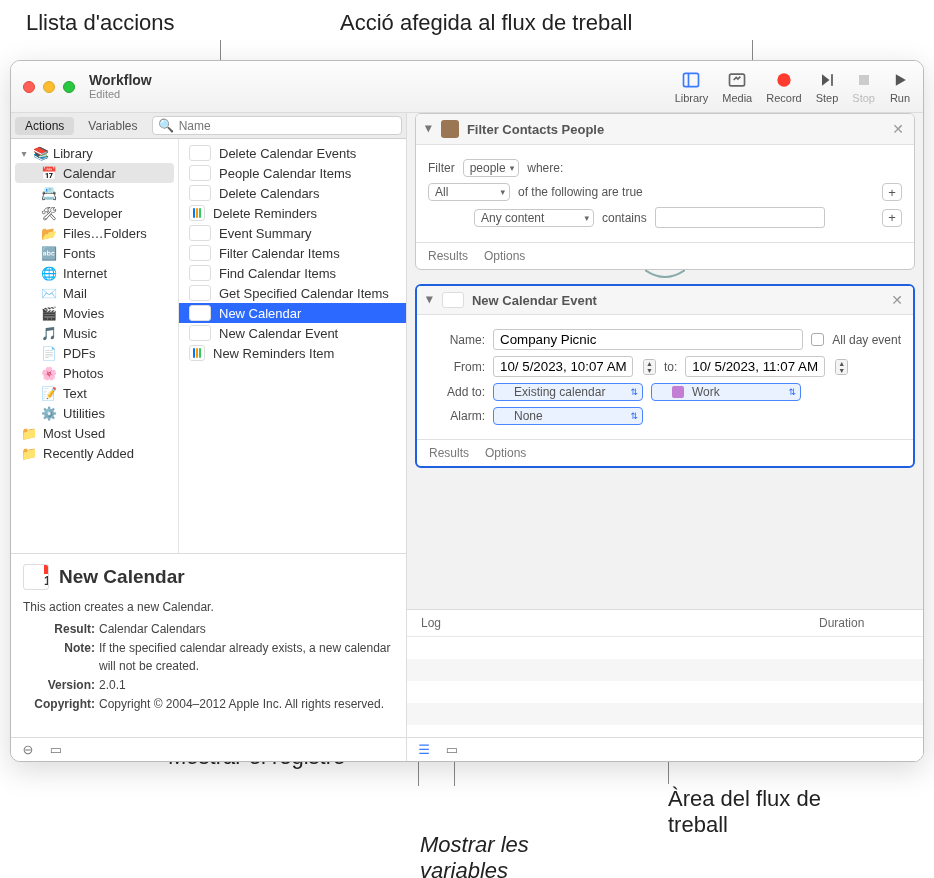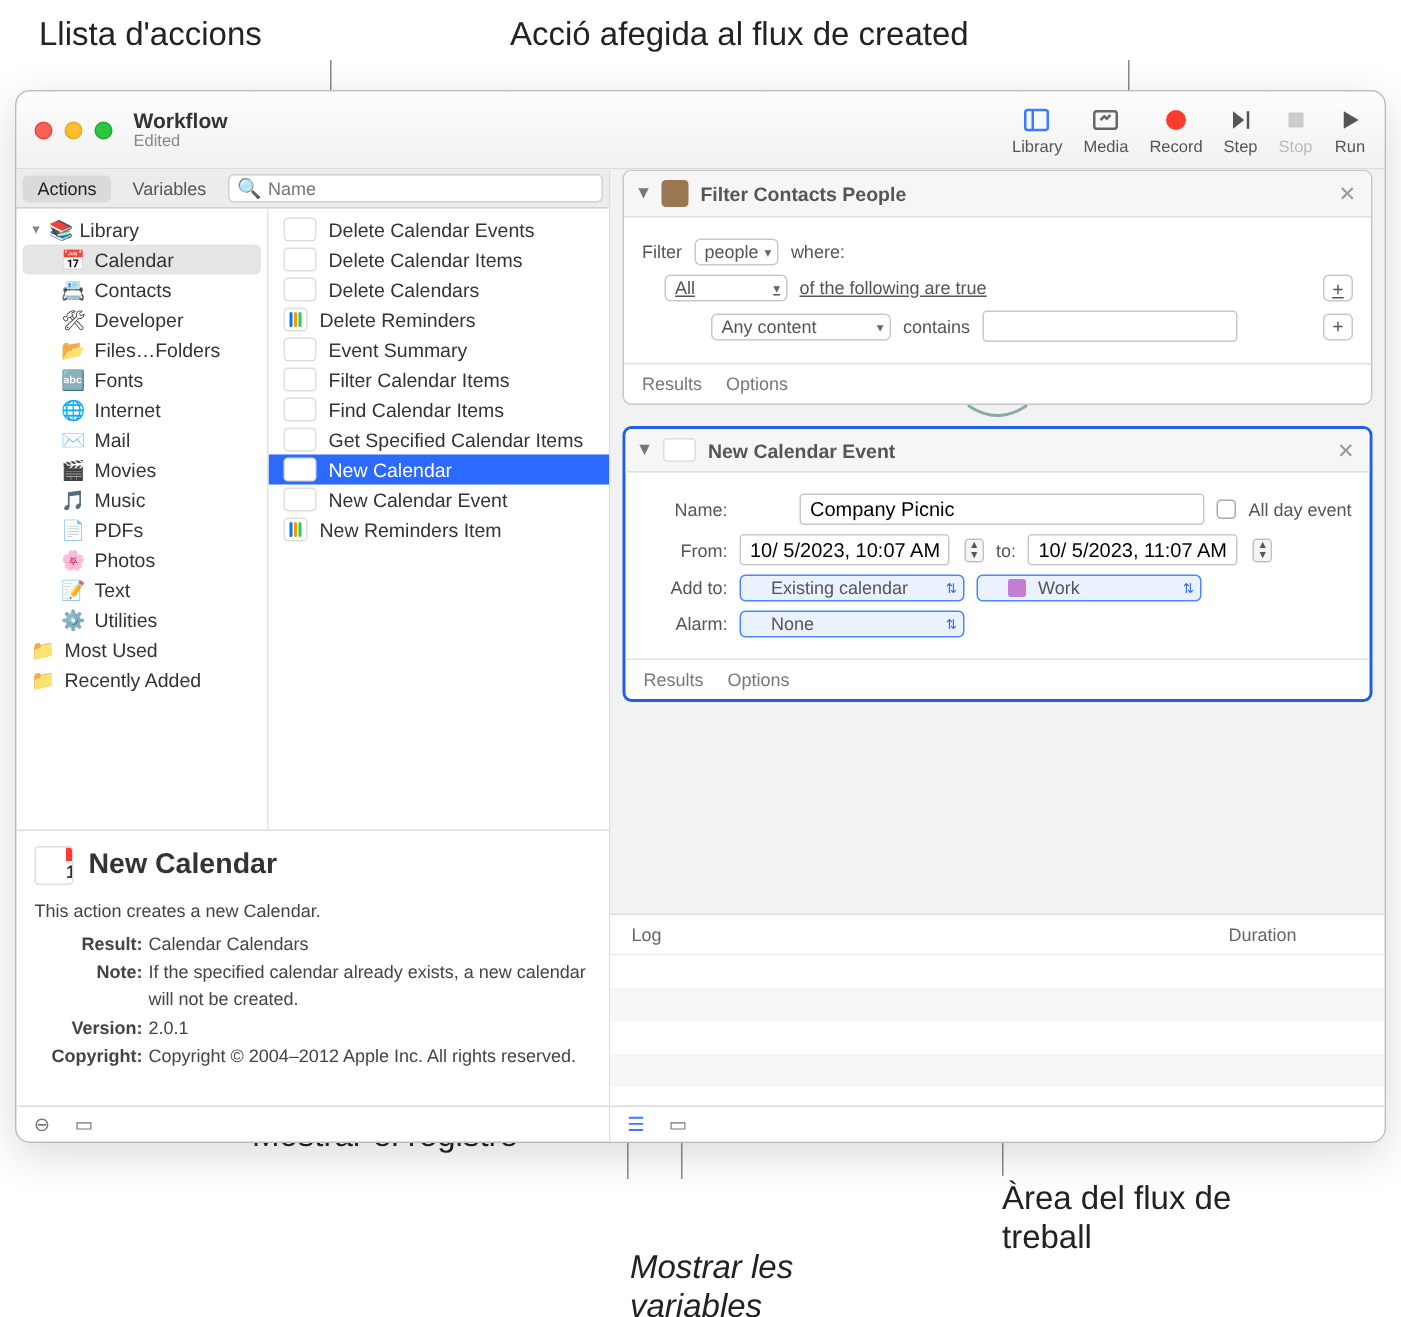--- a/index.html
+++ b/index.html
@@ -78,21 +78,21 @@
 .stepper span{font-size:7px;line-height:7px;padding:0 2px;background:#f4f4f4;}
 .cbox{width:13px;height:13px;border:1px solid #aaa;border-radius:3px;display:inline-block;}
 .colsw{width:12px;height:12px;background:#c37dd4;display:inline-block;border-radius:2px;margin-right:4px;}
 .tri{font-size:9px;color:#777;display:inline-block;transform:rotate(90deg);}
 </style>
 </head>
 <body>
 
 <div class="callout" style="top:10px; left:26px;">Llista d'accions</div>
 <div class="callout-line" style="top:40px; left:220px; width:1px; height:100px;"></div>
-<div class="callout" style="top:10px; left:340px;">Acció afegida al flux de created</div>
+<div class="callout" style="top:10px; left:340px;">Acció afegida al flux de treball</div>
 <div class="callout-line" style="top:40px; left:752px; width:1px; height:158px;"></div>
 <div class="callout" style="top:744px; left:168px;">Mostrar el registre</div>
 <div class="callout-line" style="top:760px; left:418px; width:1px; height:26px;"></div>
 <div class="callout" style="top:832px; left:420px; width:130px;font-style:italic;">Mostrar les variables</div>
 <div class="callout-line" style="top:760px; left:454px; width:1px; height:26px;"></div>
 <div class="callout" style="top:786px; left:668px; width:170px;">Àrea del flux de treball</div>
 <div class="callout-line" style="top:640px; left:668px; width:1px; height:144px;"></div>
 <div class="callout-line" style="top:640px; left:416px; width:508px; height:1px;"></div>
 
 <div class="window">
@@ -248,21 +248,21 @@
                 <span class="top"></span>
                 <span class="num">17</span>
               </span>
               <span>Delete Calendar Events</span>
             </div>
             <div class="actitem">
               <span class="cal-ic">
                 <span class="top"></span>
                 <span class="num">17</span>
               </span>
-              <span>Delete Calendar Items</span>
+              <span>People Calendar Items</span>
             </div>
             <div class="actitem">
               <span class="cal-ic">
                 <span class="top"></span>
                 <span class="num">17</span>
               </span>
               <span>Delete Calendars</span>
             </div>
             <div class="actitem">
               <span class="rem-ic">
@@ -361,21 +361,21 @@
           </div>
           <div class="abody">
             <div class="row">
               <span>Filter</span>
               <span class="sel-like">
                   <span>people</span>
                   <span class="car">▾</span>
                 </span>
               <span>where:</span>
             </div>
-            <div class="row" style="margin-left:15px;text-decoration:underline;">
+            <div class="row" style="margin-left:0;">
               <span class="sel-like" style="width:82px;">
                   <span>All</span>
                   <span class="car" style="margin-left:auto;">▾</span>
                 </span>
               <span>of the following are true</span>
               <span class="plusbtn">+</span>
             </div>
             <div class="row" style="margin-left:46px;">
               <span class="sel-like" style="width:120px;">
                   <span>Any content</span>
@@ -404,21 +404,21 @@
             <span class="cal-ic">
                 <span class="top"></span>
                 <span class="num">17</span>
               </span>
             <span class="t">New Calendar Event</span>
             <span class="close">✕</span>
           </div>
           <div class="abody">
             <div class="row">
               <span class="lbl">Name:</span>
-              <input class="txtinp" style="flex: 1 1 0%; margin-left: 40px;" value="Company Picnic">
+              <input class="txtinp" style="flex: 1 1 0%;" value="Company Picnic">
               <span class="cbox"></span>
               <span>All day event</span>
             </div>
             <div class="row">
               <span class="lbl">From:</span>
               <input class="txtinp" style="width: 140px;" value="10/ 5/2023, 10:07 AM">
               <span class="stepper">
                   <span>▲</span>
                   <span>▼</span>
                 </span>

